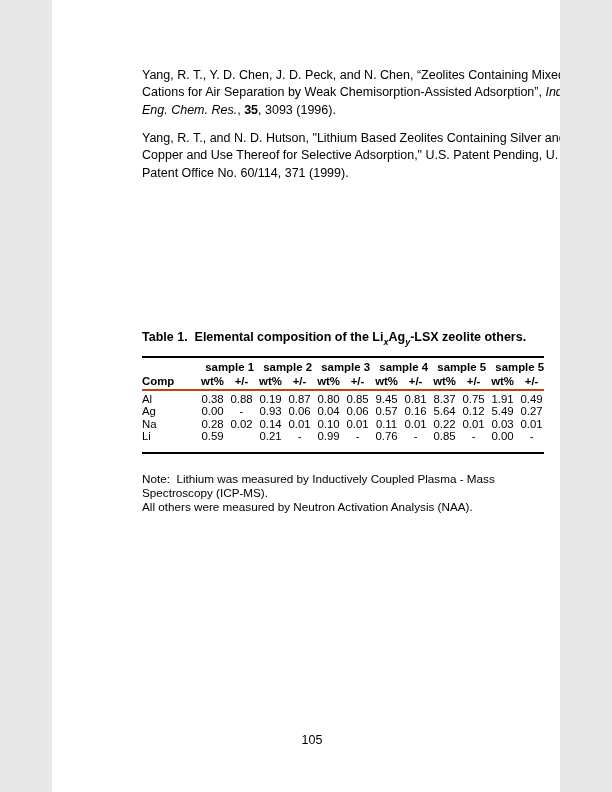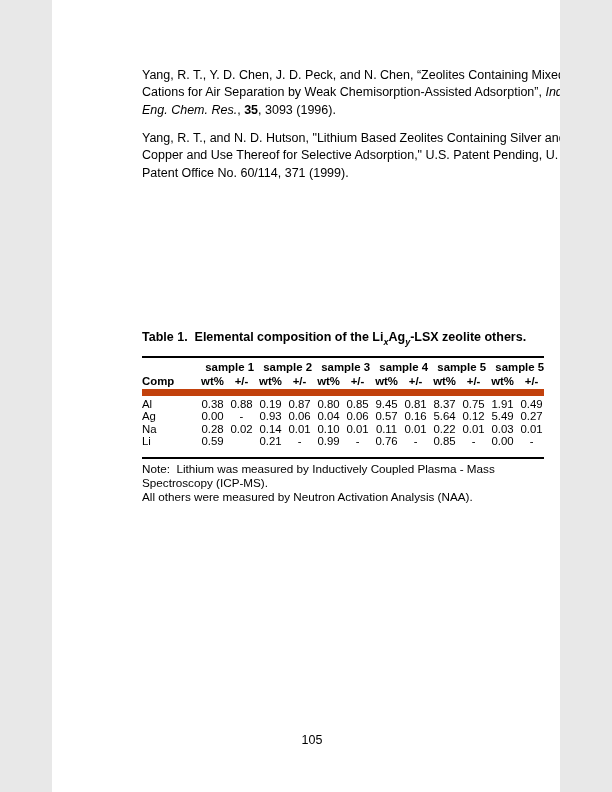--- a/index.html
+++ b/index.html
@@ -57,32 +57,32 @@
   }
   table.data th, table.data td {
     padding: 0;
     text-align: center;
     line-height: 12.3px;
     font-weight: normal;
     overflow: visible;
   }
   table.data thead th { font-weight: bold; }
   table.data thead tr.samples th { padding-top: 3px; height: 13px; text-align: right; }
-  table.data thead tr.subhead th { height: 14px; border-bottom: 7px solid #c2410c; padding-bottom: 1px; }
+  table.data thead tr.subhead th { height: 14px; border-bottom: 2px solid #c2410c; padding-bottom: 1px; }
   table.data .comp { text-align: left; }
   table.data tbody tr td { height: 12.3px; }
   table.data tbody tr:first-child td { padding-top: 2px; margin-top: 16px; }
   table.data tbody tr:last-child td { padding-bottom: 10px; }
   col.c-comp { width: 54px; }
   col.c-wt   { width: 33px; }
   col.c-pm   { width: 25px; }
   .table-notes {
     font-size: 11.7px;
     line-height: 14px;
-    margin-top: 3px;
+    margin-top: 18px;
   }
   .note-line { white-space: pre-wrap; }
   
   .page-number {
     position: absolute;
     left: 0;
     right: 0;
     top: 733px;
     text-align: center;
     font-size: 12.5px;

